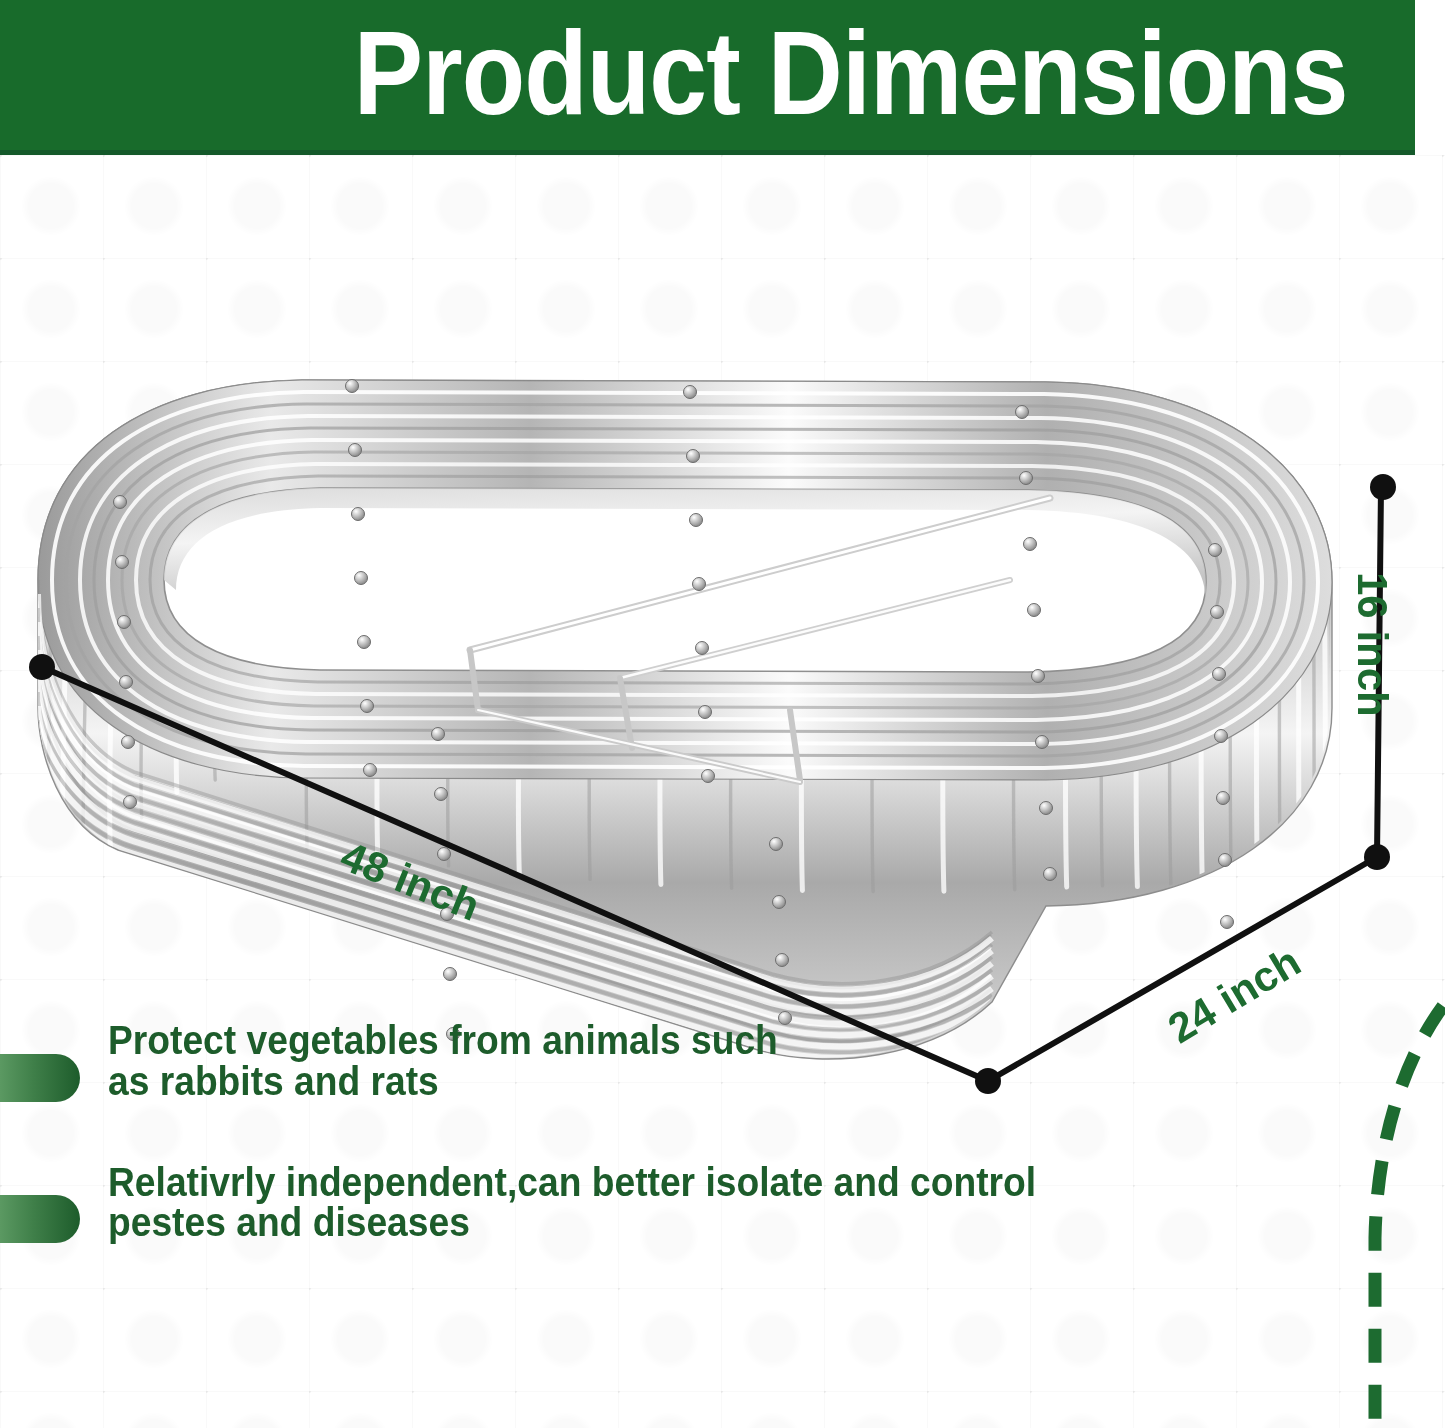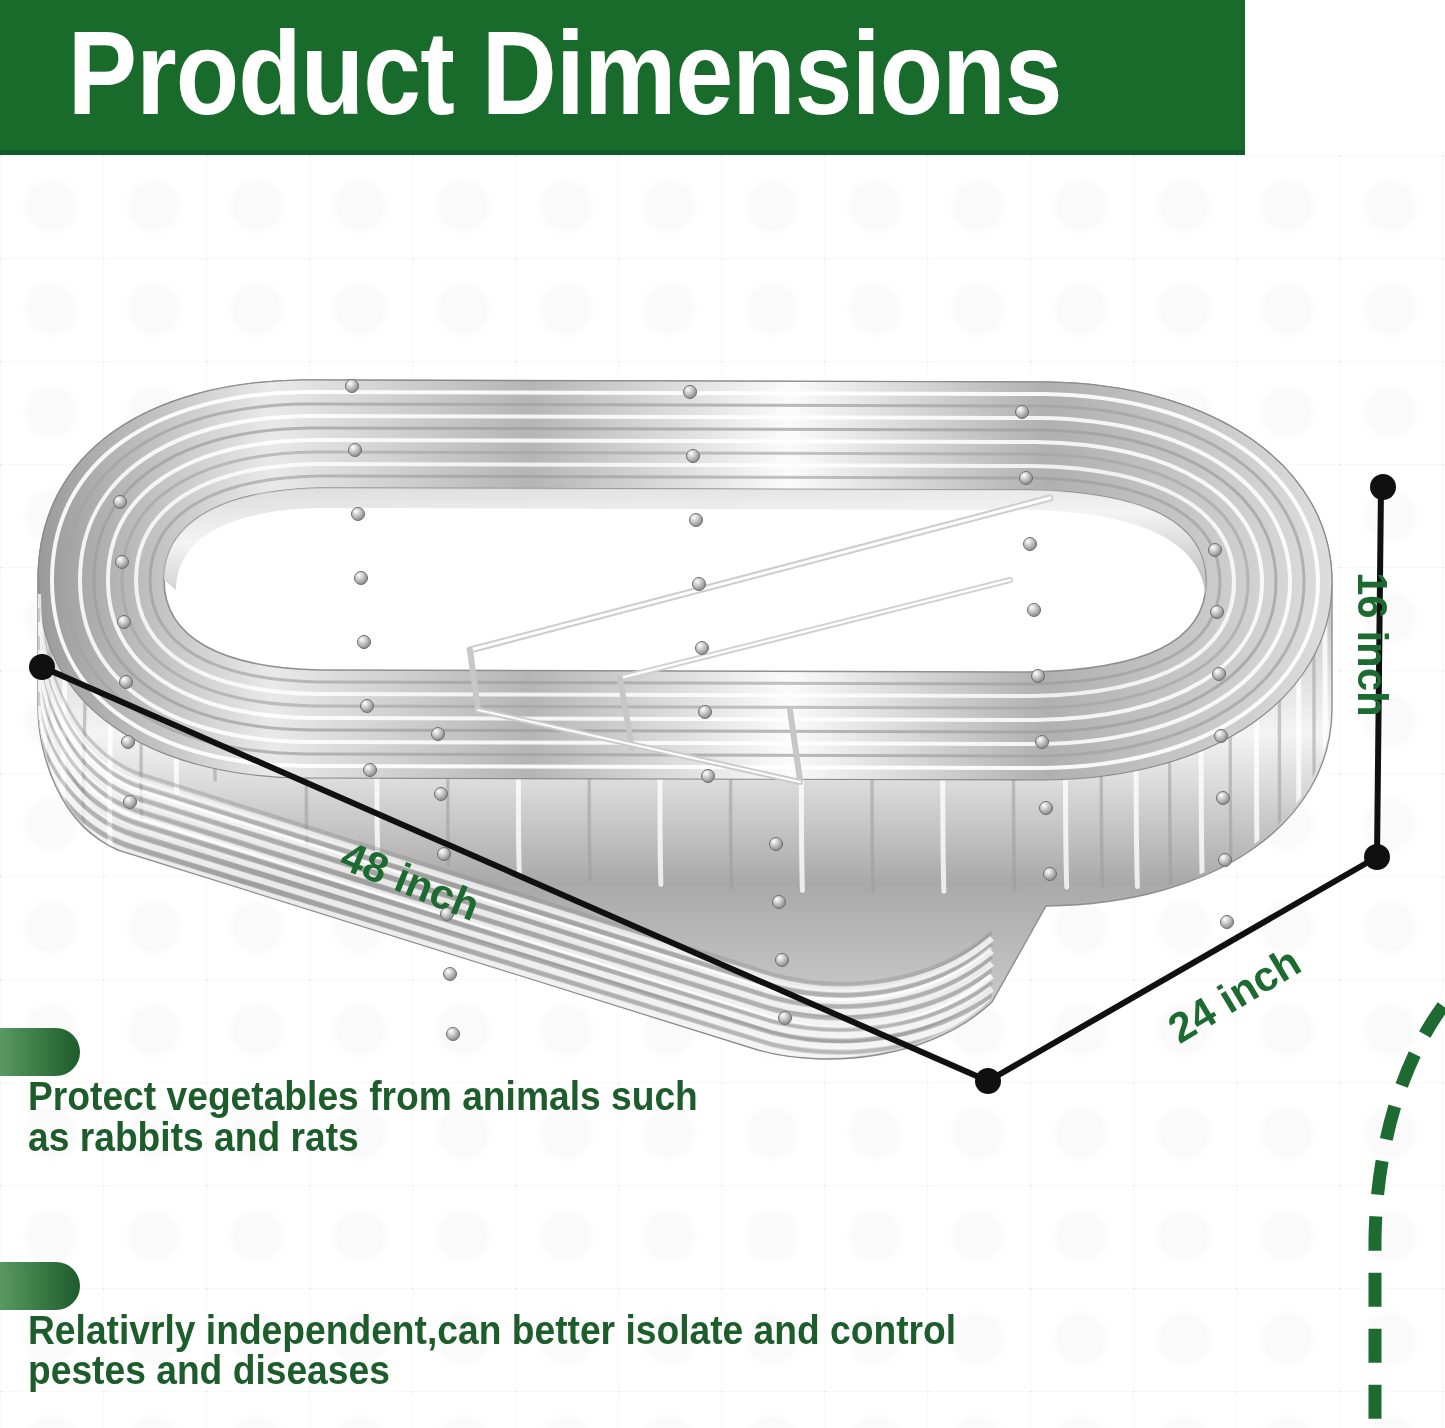--- a/index.html
+++ b/index.html
@@ -23,22 +23,22 @@
     pointer-events:none;
   }
   .watermark::after{
     content:"";position:absolute;inset:0;
     background-image:radial-gradient(circle at 51px 51px, rgba(0,0,0,0.018) 22px, rgba(0,0,0,0) 30px);
     background-size:103px 103px;
   }
 
   
   .banner{
-    position:absolute;left:0;top:0;width:1245px;height:155px;
-    display:flex;align-items:center;justify-content:flex-start;
+    position:absolute;left:0;top:0;width:1415px;height:155px;
+    display:flex;align-items:center;justify-content:flex-end;
     overflow:hidden;
   }
   .banner-title{
     font-size:118px;line-height:1;
     font-weight:700;
     color:#ffffff;
     letter-spacing:-1px;
     transform:scaleX(0.88);
     white-space:nowrap;
     padding-bottom:10px;
@@ -59,22 +59,22 @@
     font-weight:600;
     white-space:nowrap;
     font-family:"Liberation Sans", sans-serif;
   }
   #label-48{left:352px;top:832px;transform:rotate(22deg);transform-origin:left top;}
   #label-24{left:1160px;top:1012px;transform:rotate(-31deg);transform-origin:left top;}
   #label-16{left:1396px;top:572px;transform:rotate(90deg);transform-origin:left top;}
 
   
   .bullets{position:absolute;left:0;top:1020px;width:1445px;}
-  .bullet{position:relative;display:flex;align-items:flex-start;flex-direction:column;}
-  .bullet + .bullet{margin-top:96px;}
+  .bullet{position:relative;display:flex;align-items:flex-end;}
+  .bullet + .bullet{margin-top:60px;}
   .pill{
     flex:0 0 auto;
     width:80px;height:48px;
     margin-top:8px;
     background:linear-gradient(to right,#5b9962 0%,#3f7f49 42%,#1d5c2b 100%);
     border-top-right-radius:26px;border-bottom-right-radius:26px;
   }
   .bullet-text{
     margin-left:28px;
     color:#1d5c2b;

